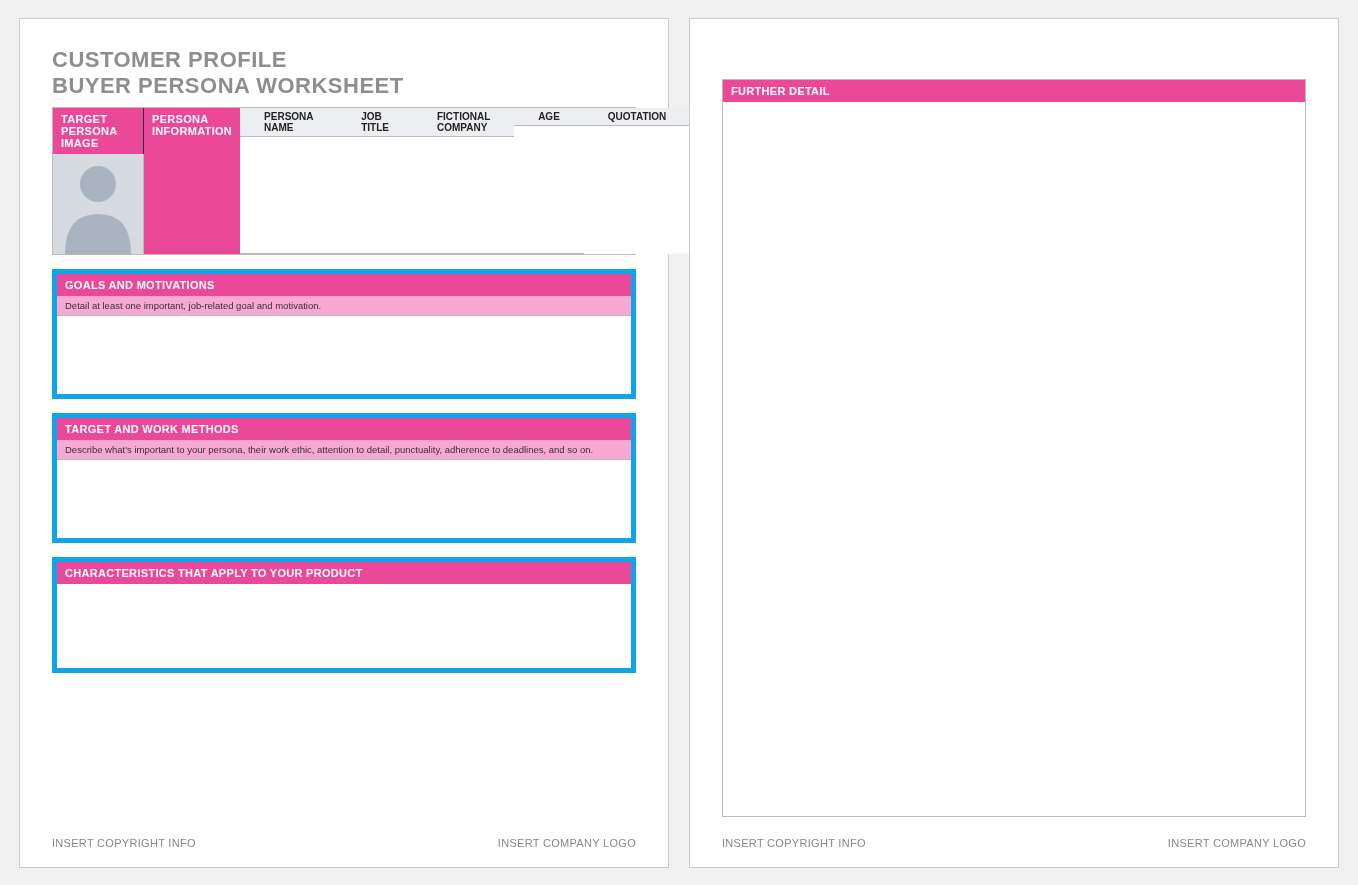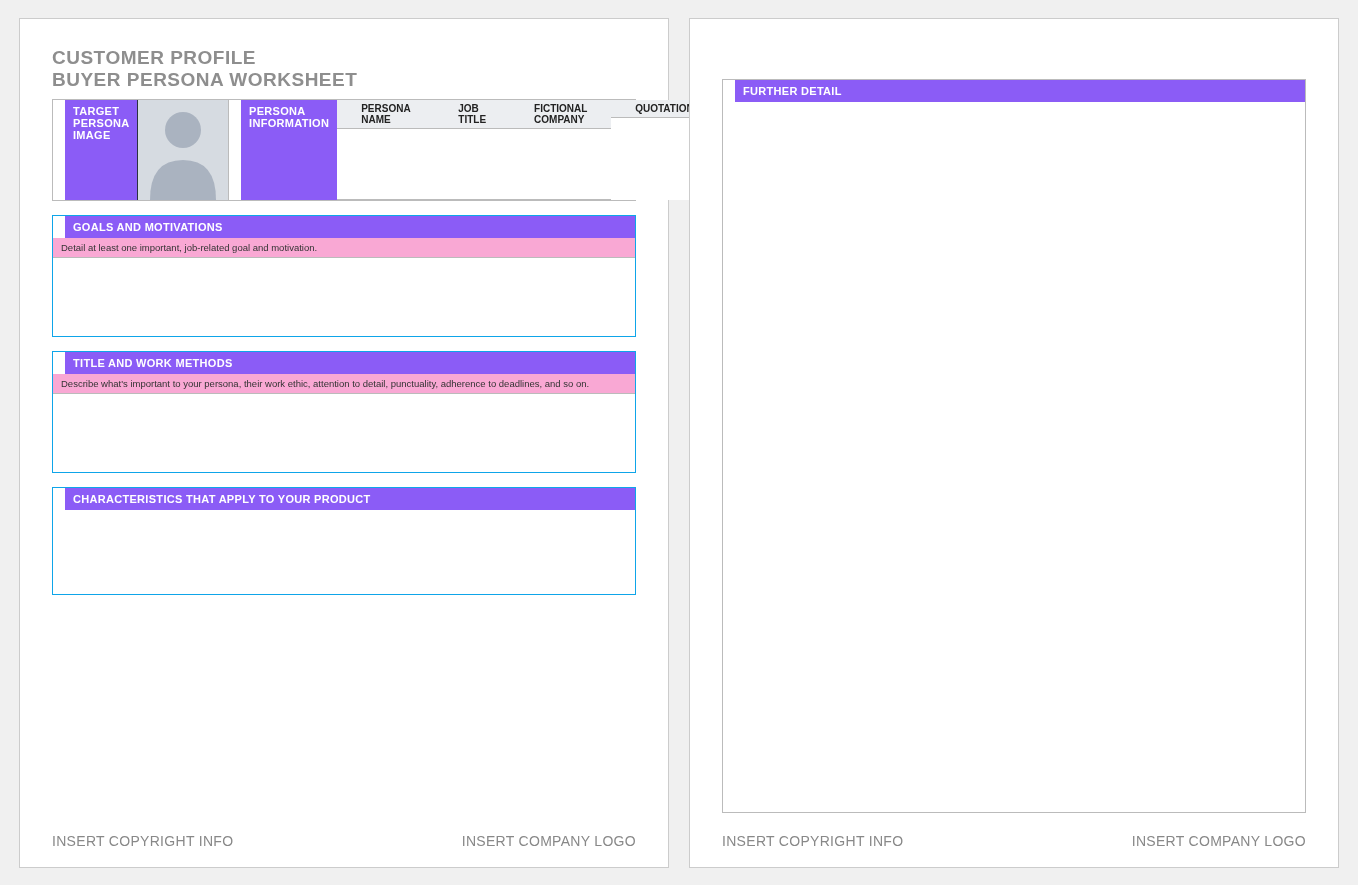--- a/index.html
+++ b/index.html
@@ -16,43 +16,42 @@
     background: #fff;
     border: 1px solid #ccc;
     width: 650px;
     height: 850px;
     padding: 28px 32px 18px 32px;
     display: flex;
     flex-direction: column;
   }
   .title-block { margin-bottom: 8px; }
   .title-line {
-    font-size: 19px;
+    font-size: 22px;
     font-weight: bold;
     color: #8e8e8e;
     letter-spacing: 0.5px;
   }
   .dark-header {
-    background: #8b5cf6;
+    background: #ec4899;
     color: #fff;
     font-size: 11px;
     font-weight: bold;
     padding: 5px 8px;
     letter-spacing: 0.3px;
-    margin-left: 12px;
   }
   .top-row {
     display: flex;
     border: 1px solid #bbb;
     border-bottom: none;
   }
   .img-col {
     width: 198px;
     display: flex;
-    flex-direction: row;
+    flex-direction: column;
   }
   .img-col .dark-header { border-right: 1px solid #2a3140; }
   .img-placeholder {
     flex: 1;
     background: #d6dbe1;
     border-right: 1px solid #bbb;
     display: flex;
     align-items: center;
     justify-content: center;
   }
@@ -78,42 +77,42 @@
   }
   .field-input {
     background: #fff;
     min-height: 16px;
     padding: 2px 8px;
     font-size: 10px;
   }
   .field-input.tall { flex:1; min-height:58px; }
   .top-row-wrap { border-bottom:1px solid #bbb; margin-bottom:14px;}
   .section {
-    border: 1px solid #0ea5e9;
+    border: 5px solid #0ea5e9;
     margin-bottom: 14px;
     display:flex;
     flex-direction:column;
   }
   .section .hint-row {
     background: #f9a8d4;
     font-size: 9.5px;
     padding: 4px 8px;
     color: #333;
     border-bottom:1px solid #bbb;
   }
   .section .body-area {
     background:#fff;
     min-height: 78px;
   }
   .section.char .body-area { min-height: 84px; }
   .page1-content { flex:1; display:flex; flex-direction:column; }
   .footer {
     display:flex;
     justify-content:space-between;
-    font-size:14px;
+    font-size:11px;
     color:#888;
     letter-spacing:0.3px;
     margin-top:auto;
     padding-top:6px;
   }
   
   .page2 .further-section {
     border:1px solid #bbb;
     flex:1;
     display:flex;
@@ -166,39 +165,45 @@
             <div class="field-input"></div>
           </div>
 
           <div class="field-group">
             <div class="field-label-row">
               <span>FICTIONAL COMPANY</span>
             </div>
             <div class="field-input"></div>
           </div>
 
+          <div class="field-group">
+            <div class="field-label-row">
+              <span>AGE</span>
+            </div>
+            <div class="field-input"></div>
+          </div>
 
           <div class="field-group">
             <div class="field-label-row">
               <span>QUOTATION</span>
             </div>
             <div class="field-input tall"></div>
           </div>
         </div>
       </div>
     </div>
 
     <div class="section">
       <div class="dark-header">GOALS AND MOTIVATIONS</div>
       <div class="hint-row">Detail at least one important, job-related goal and motivation.</div>
       <div class="body-area"></div>
     </div>
 
     <div class="section">
-      <div class="dark-header">TITLE AND WORK METHODS</div>
+      <div class="dark-header">TARGET AND WORK METHODS</div>
       <div class="hint-row">Describe what's important to your persona, their work ethic, attention to detail, punctuality, adherence to deadlines, and so on.</div>
       <div class="body-area"></div>
     </div>
 
     <div class="section char">
       <div class="dark-header">CHARACTERISTICS THAT APPLY TO YOUR PRODUCT</div>
       <div class="body-area"></div>
     </div>
 
     <div class="footer">

